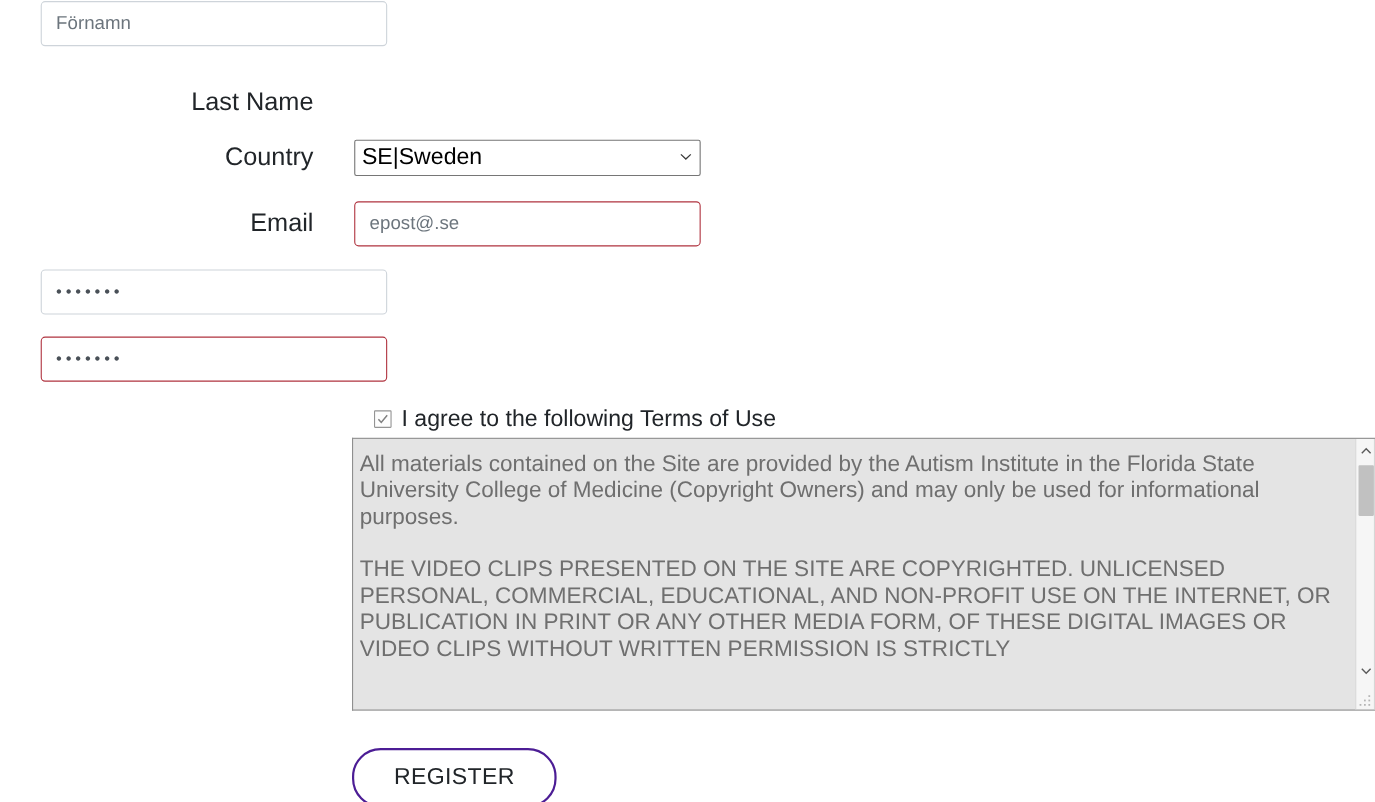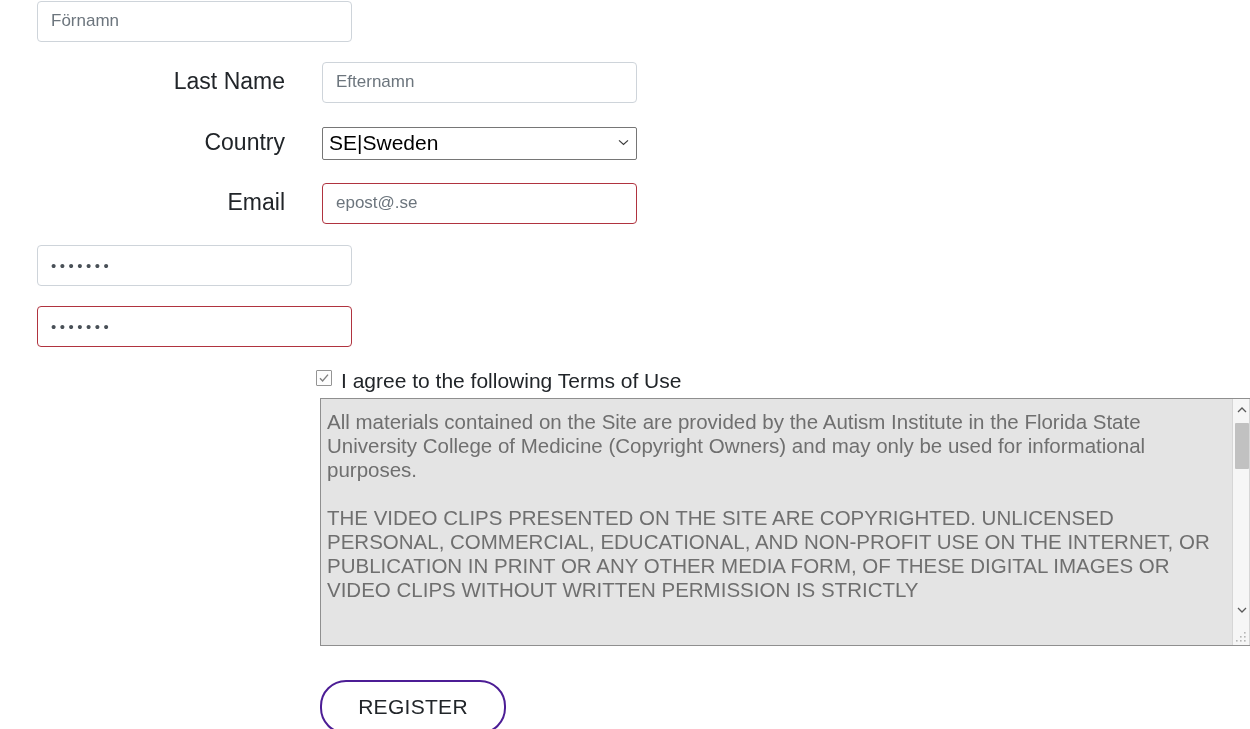--- a/index.html
+++ b/index.html
@@ -93,23 +93,24 @@
     transform: translateY(-55%);
     width: 11px;
     height: 11px;
     pointer-events: none;
   }
   .select-arrow svg { display: block; }
 
   
   .terms-check-row {
     position: absolute;
-    left: 316px;
+    left: 340px;
     top: 370px;
     display: flex;
+    align-items: center;
   }
 
   .checkbox {
     width: 16px;
     height: 16px;
     border: 1px solid #949494;
     background: #fdfdfd;
     border-radius: 1px;
     display: flex;
     align-items: center;
@@ -218,27 +219,22 @@
 <div class="page">
 
   <div class="form-row" style="top:0px;height:42px;">
     <div class="field-wrap">
       <div class="text-input">
         <span>Förnamn</span>
       </div>
     </div>
   </div>
 
-  <div class="form-row" style="top:61px;height:42px;">
+  <div class="form-row" style="top:72px;height:42px;">
     <div class="field-label">Last Name</div>
-    <div class="field-wrap">
-      <div class="text-input">
-        <span>Efternamn</span>
-      </div>
-    </div>
   </div>
 
   <div class="form-row" style="top:122px;height:42px;">
     <div class="field-label">Country</div>
     <div class="field-wrap">
       <div class="select-box">
         <span class="sel-text">SE|Sweden</span>
         <span class="select-arrow">
           <svg width="11" height="11" viewBox="0 0 11 11" aria-hidden="true">
             <path d="M1 3.4 L5.5 7.6 L10 3.4" fill="none" stroke="#3c3c3c" stroke-width="1.2"></path>

